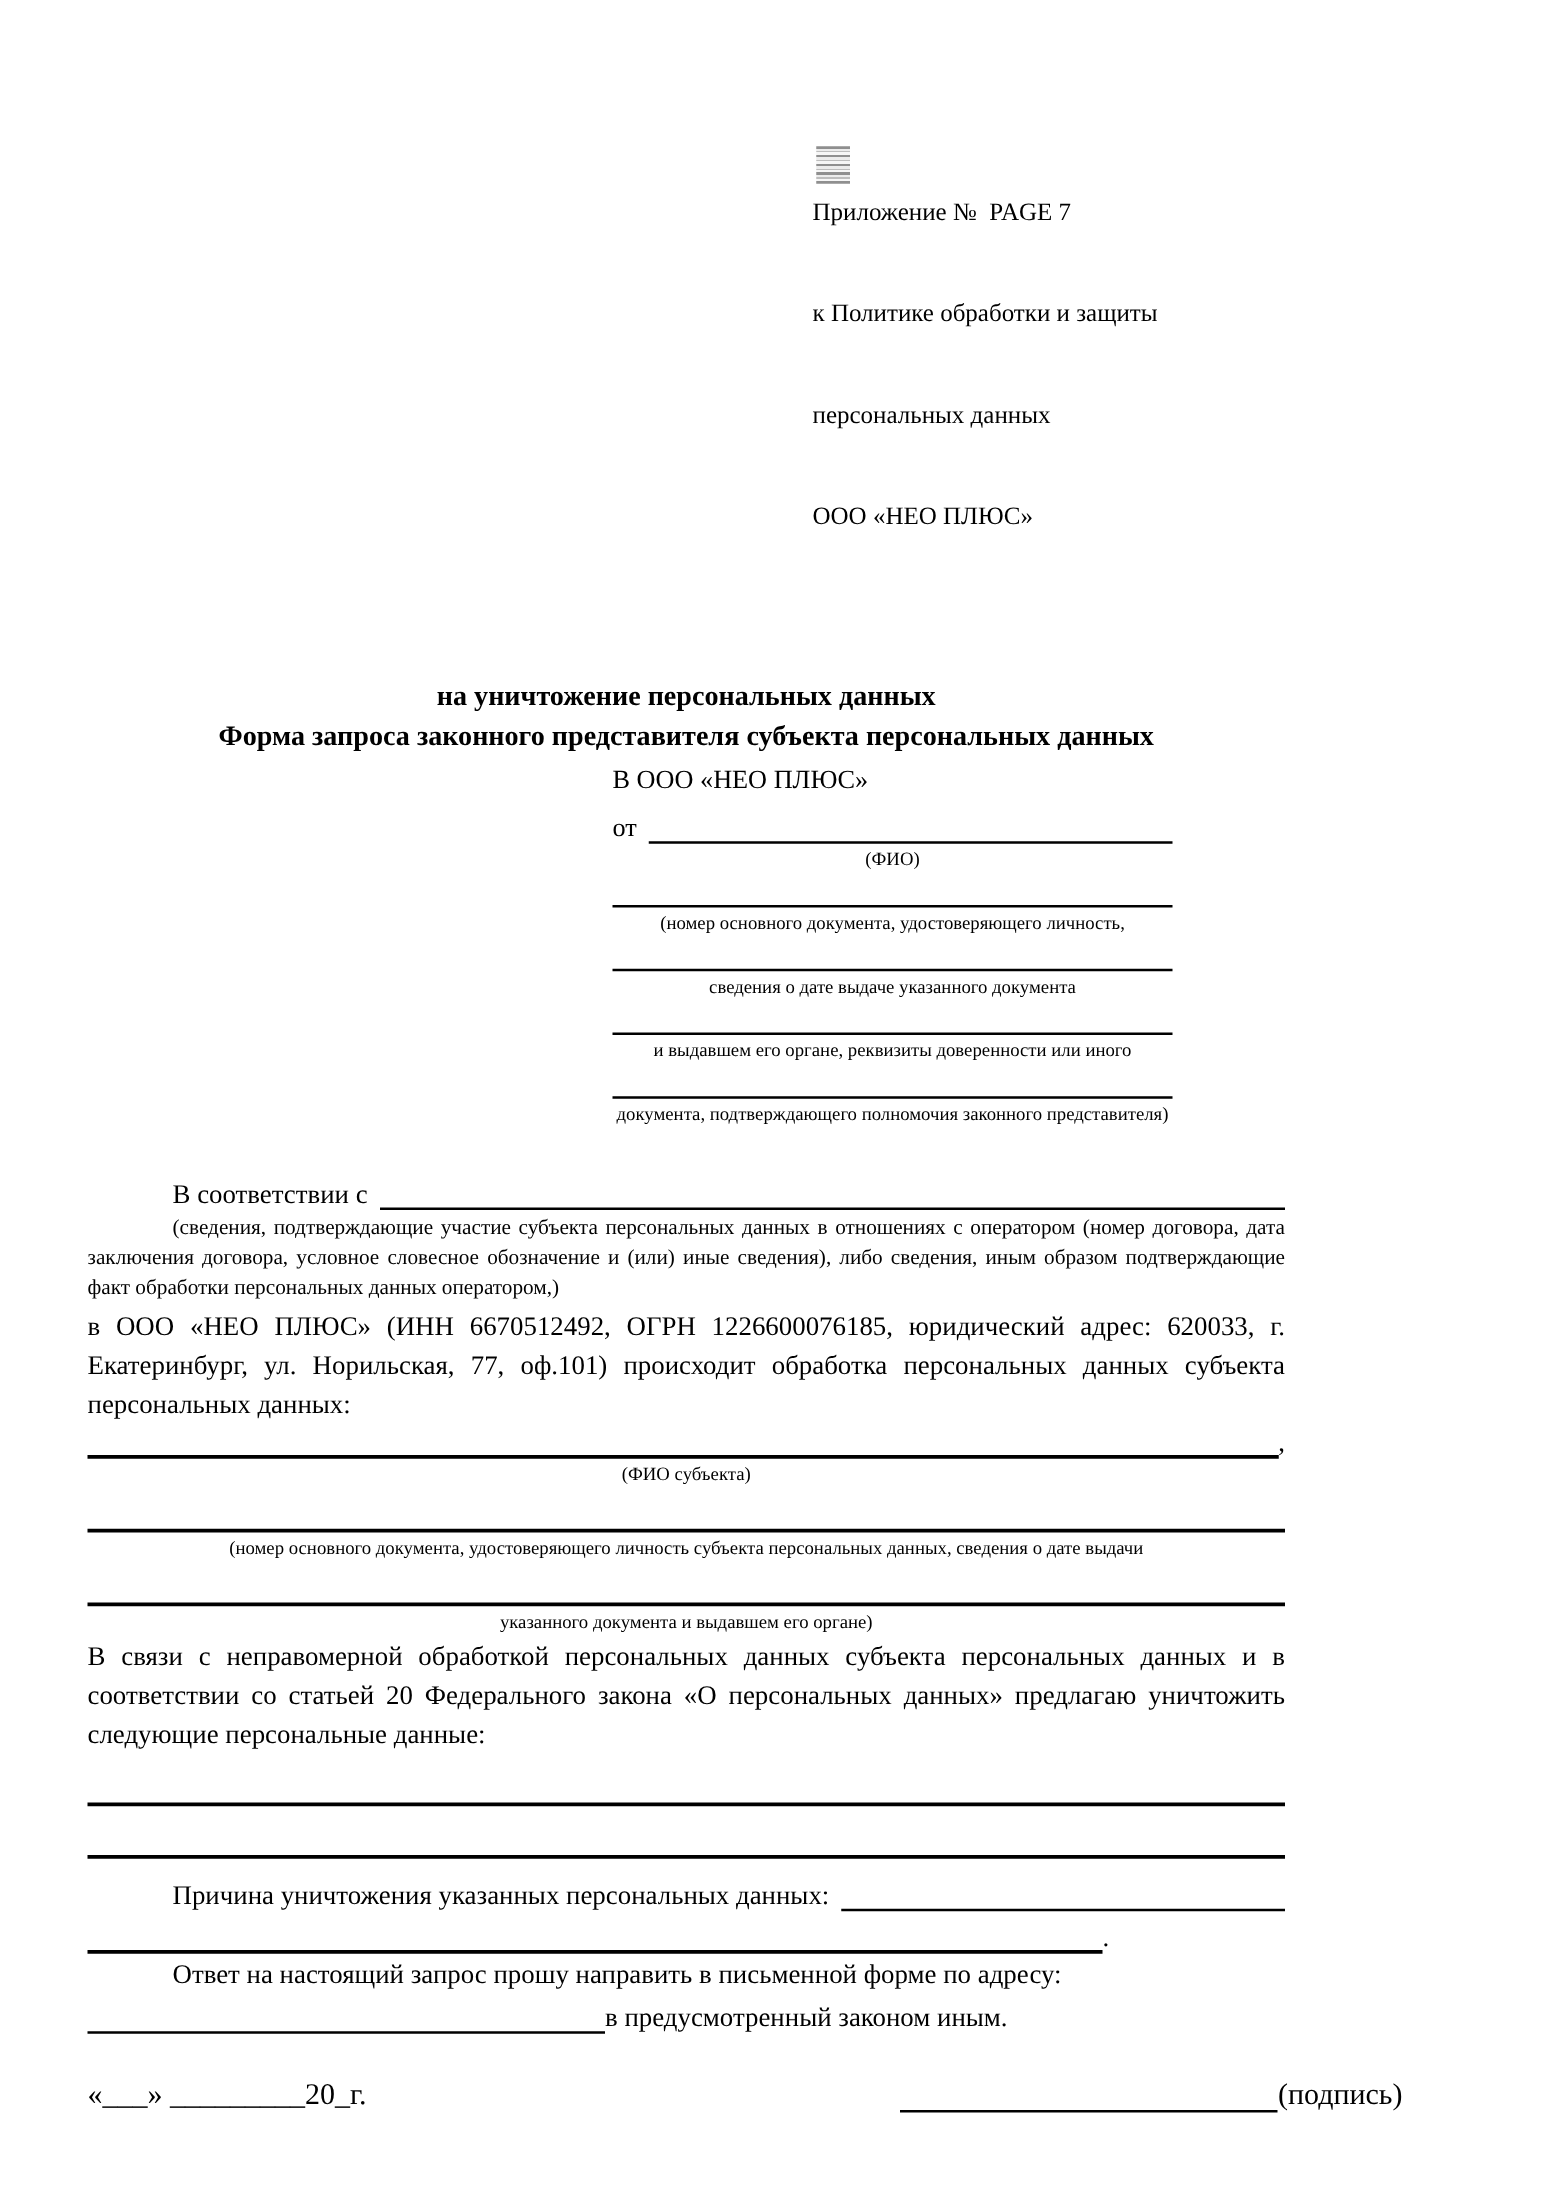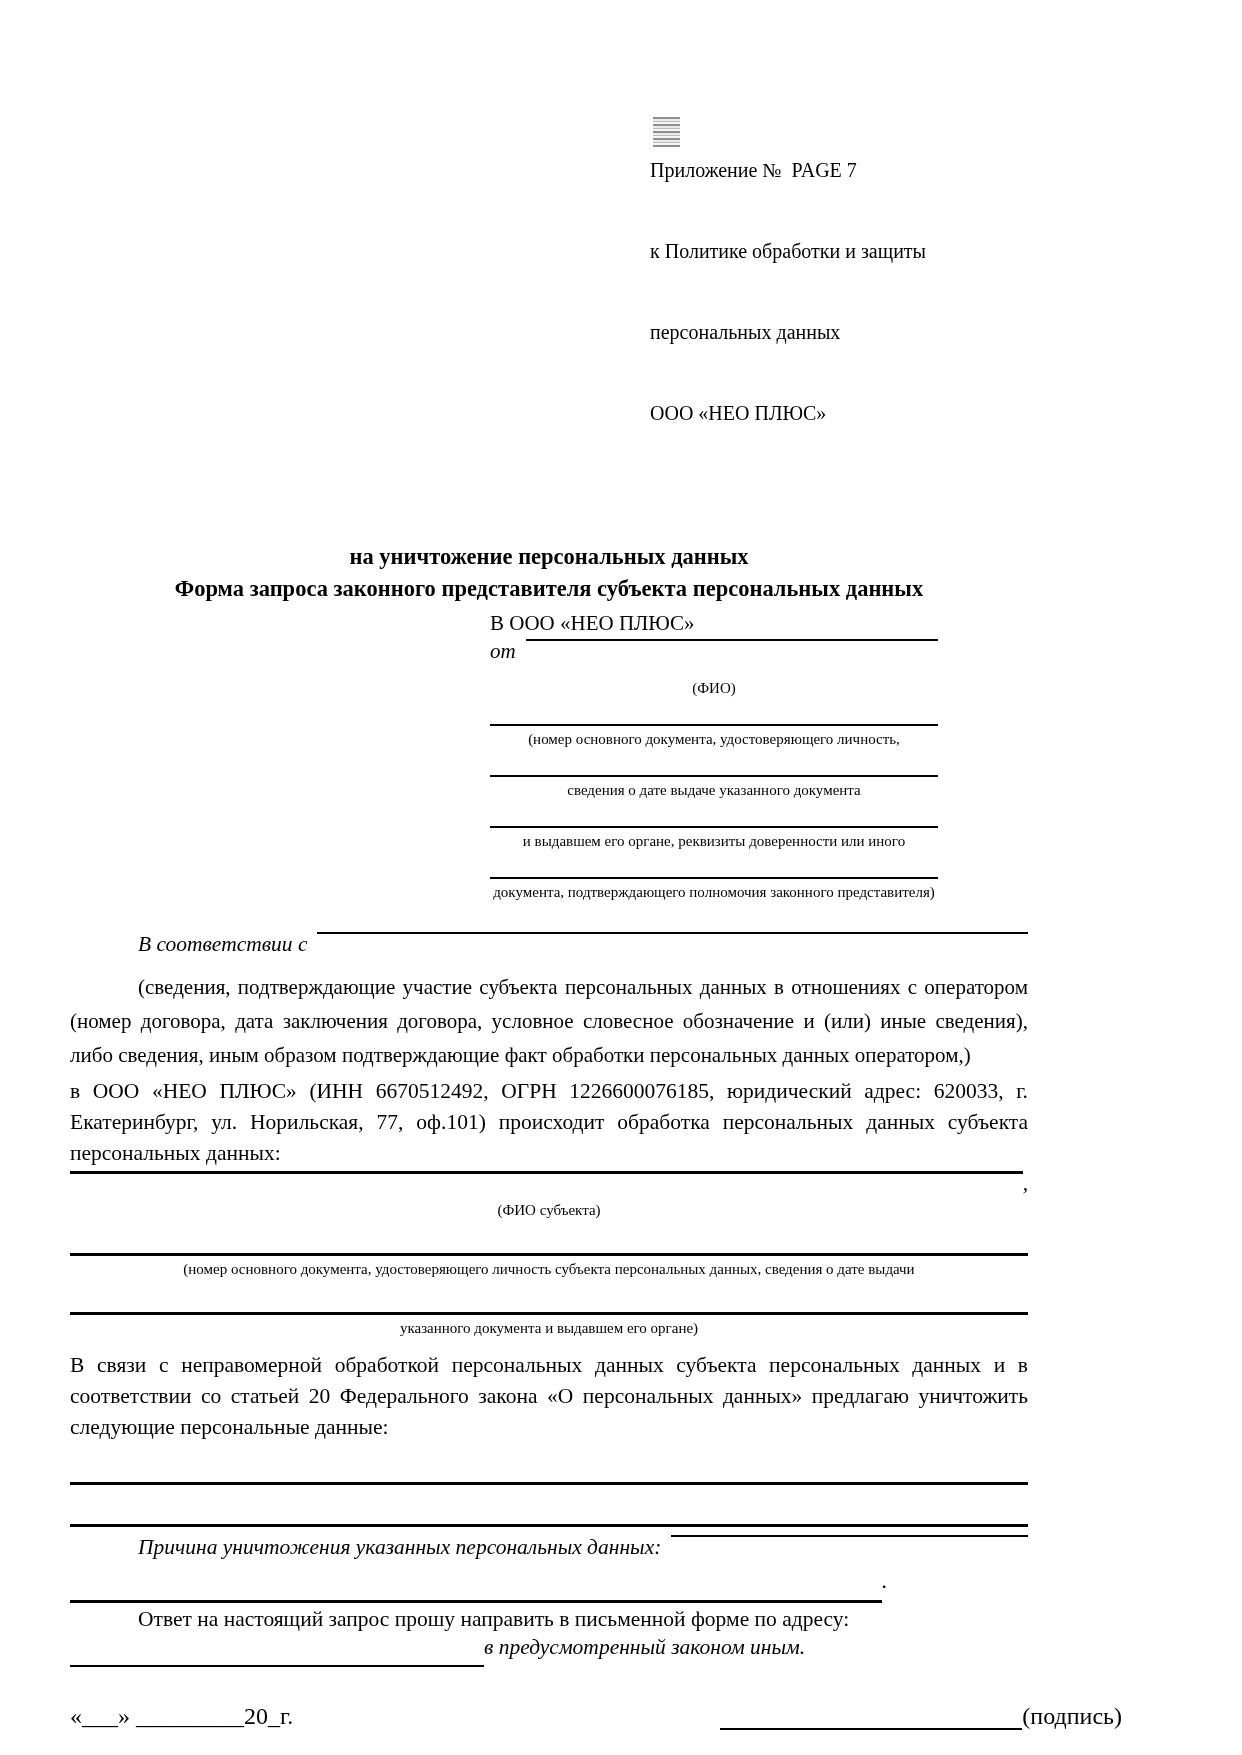--- a/index.html
+++ b/index.html
@@ -20,37 +20,37 @@
     background:repeating-linear-gradient(to bottom,
       #8f8f8f 0 2px, #ececec 2px 4px, #bdbdbd 4px 5px, #f6f6f6 5px 7px);
   }
 
   .header { margin-left:580px; font-size:20px; line-height:27px; white-space:pre-wrap; }
 
   .title { margin-top:60px; text-align:center; font-weight:bold; font-size:22.5px; line-height:32px; }
 
   .recipient { margin-top:2px; margin-left:420px; width:448px; font-size:21px; }
   .recipient .to { line-height:32px; }
-  .row { display:flex; align-items:flex-start;font-style:italic; }
+  .row { display:flex; align-items:flex-end; }
   .from-row { height:36px; }
   .from-row .fill { margin-left:10px; }
   .fill { flex:1; border-bottom:2px solid #000; }
   .cap { font-size:15px; line-height:20px; padding-top:3px; text-align:center; }
   .r-blank { height:28px; border-bottom:2.5px solid #000; }
 
   .body { font-size:21.5px; }
   .accordance-row { margin-top:30px; height:36px; padding-left:68px; }
   .accordance-row .fill { margin-left:10px; border-bottom-width:2.5px; }
-  .note { margin-top:2px; font-size:21px; line-height:34px; text-align:justify; text-indent:68px; }
+  .note { margin-top:2px; font-size:17px; line-height:24px; text-align:justify; text-indent:68px; }
   .para { text-align:justify; line-height:31px; }
   .op-para { margin-top:4px; }
   .subject-row { margin-top:2px; height:26px; }
   .subject-row .fill { border-bottom-width:3px; }
   .b-blank { height:28px; border-bottom:3px solid #000; }
-  .destroy-para { margin-top:12px; }
+  .destroy-para { margin-top:2px; }
   .gap1 { margin-top:8px; }
   .gap2 { margin-top:14px; }
   .reason-row { margin-top:8px; height:34px; padding-left:68px; }
   .reason-row .fill { margin-left:10px; border-bottom-width:2.5px; }
   .period-row { height:34px; }
   .fill-fixed-long { width:812px; border-bottom:3px solid #000; height:100%; }
   .answer-para { line-height:32px; text-indent:68px; }
   .tail-row { height:32px; }
   .fill-fixed { width:414px; border-bottom:2.5px solid #000; height:100%; }
 

